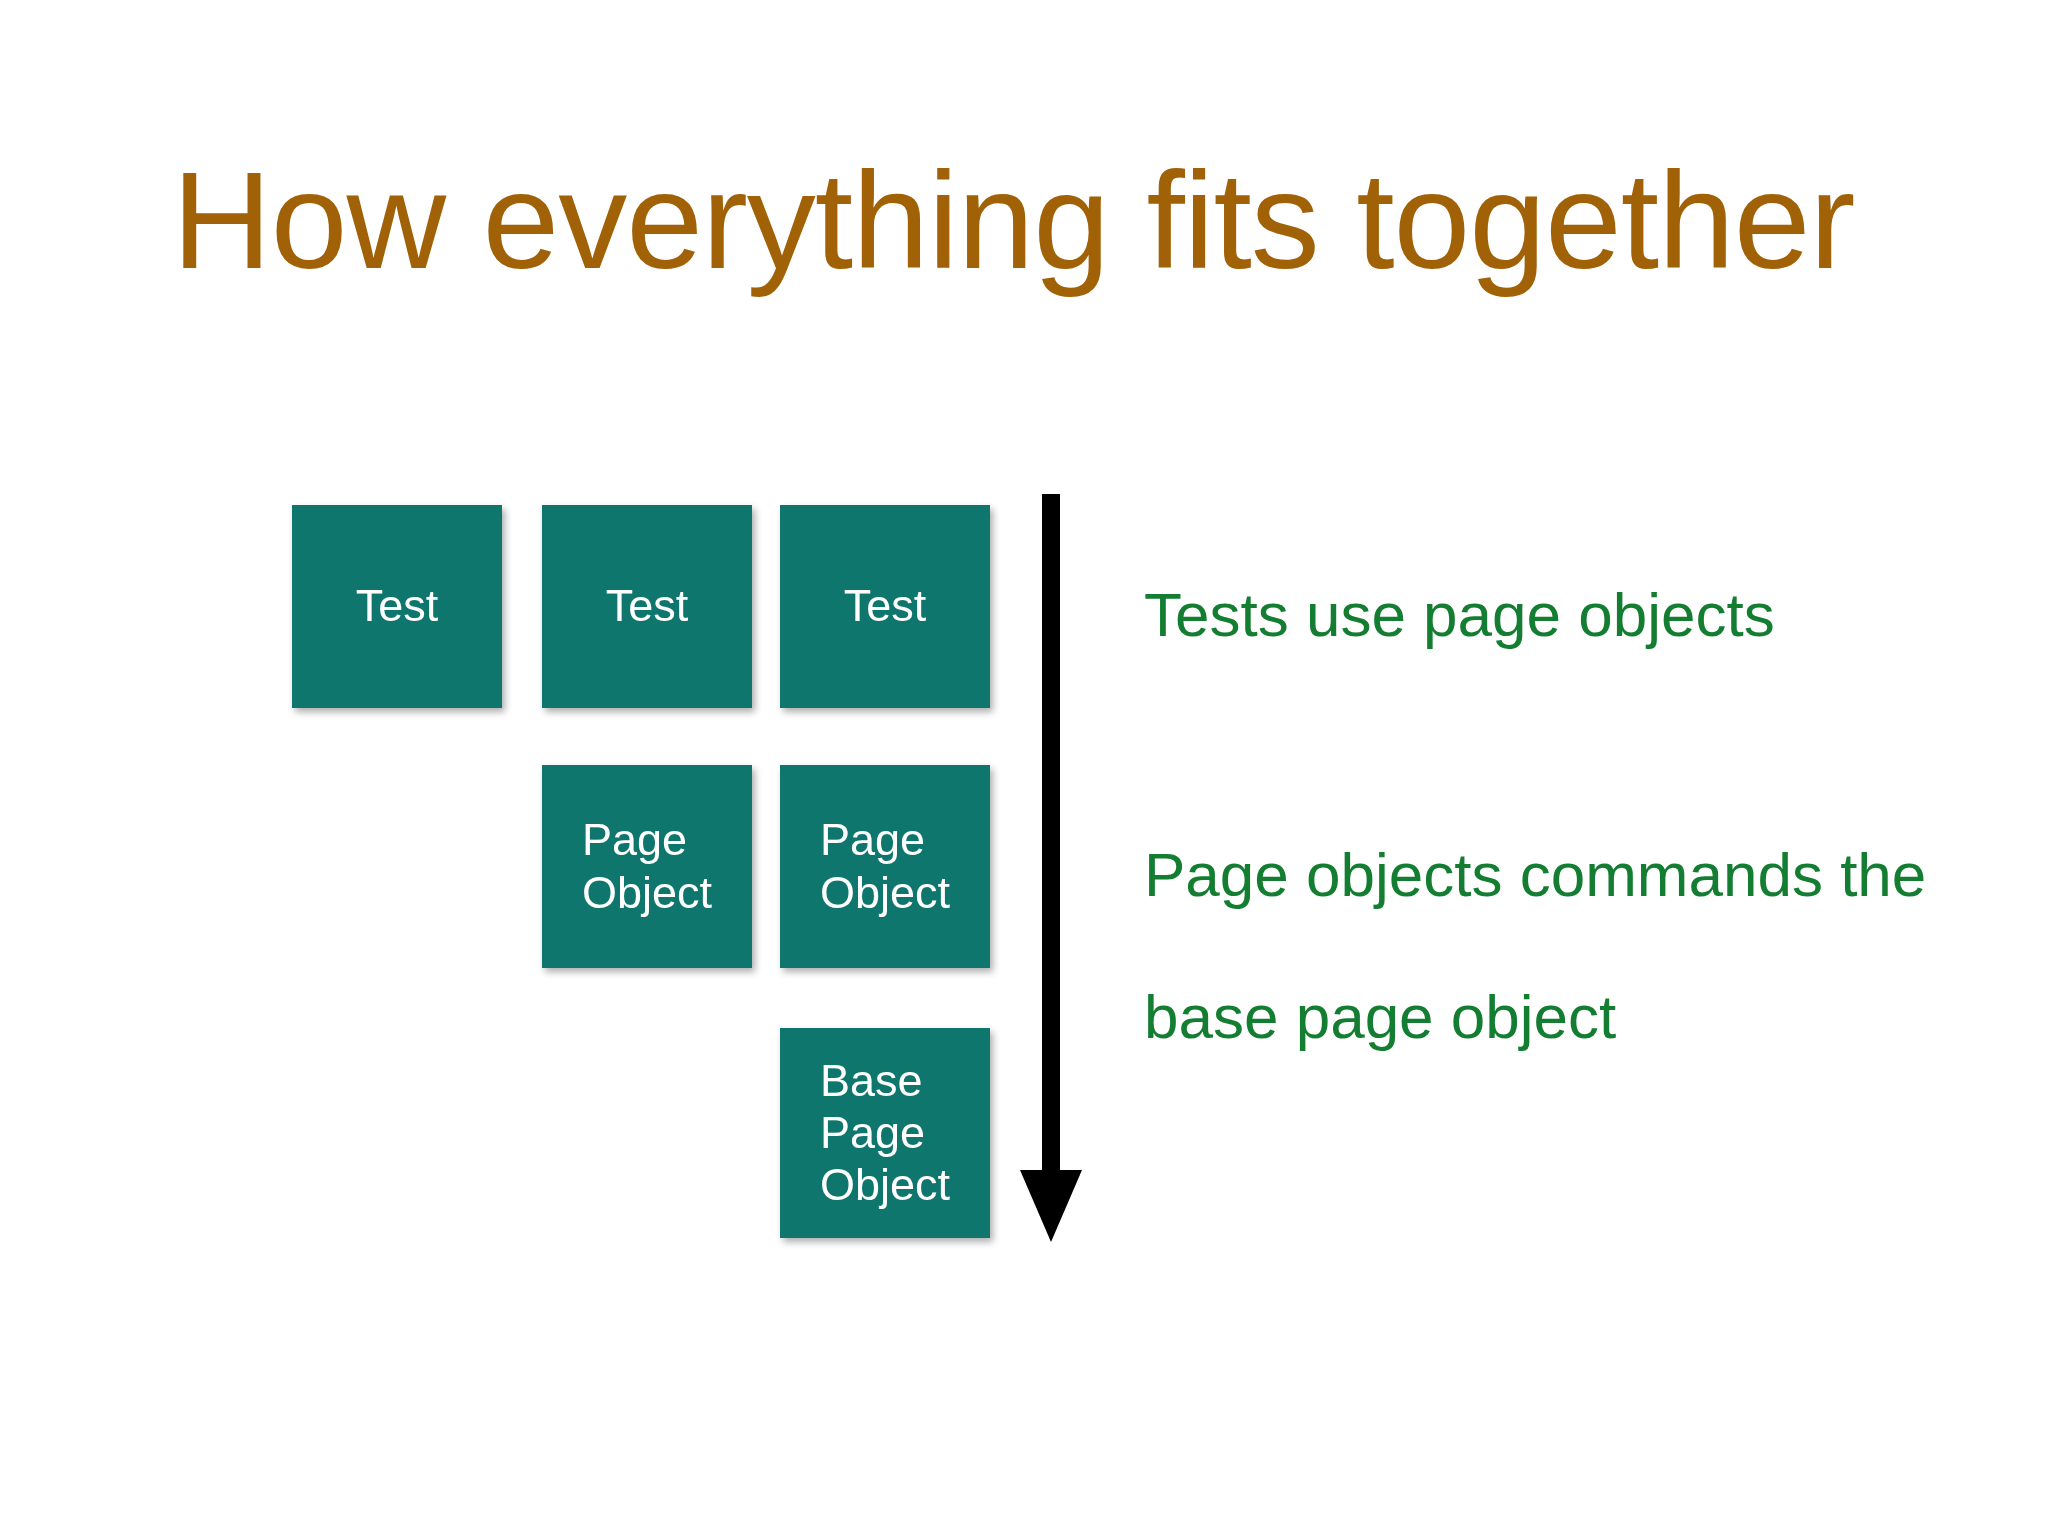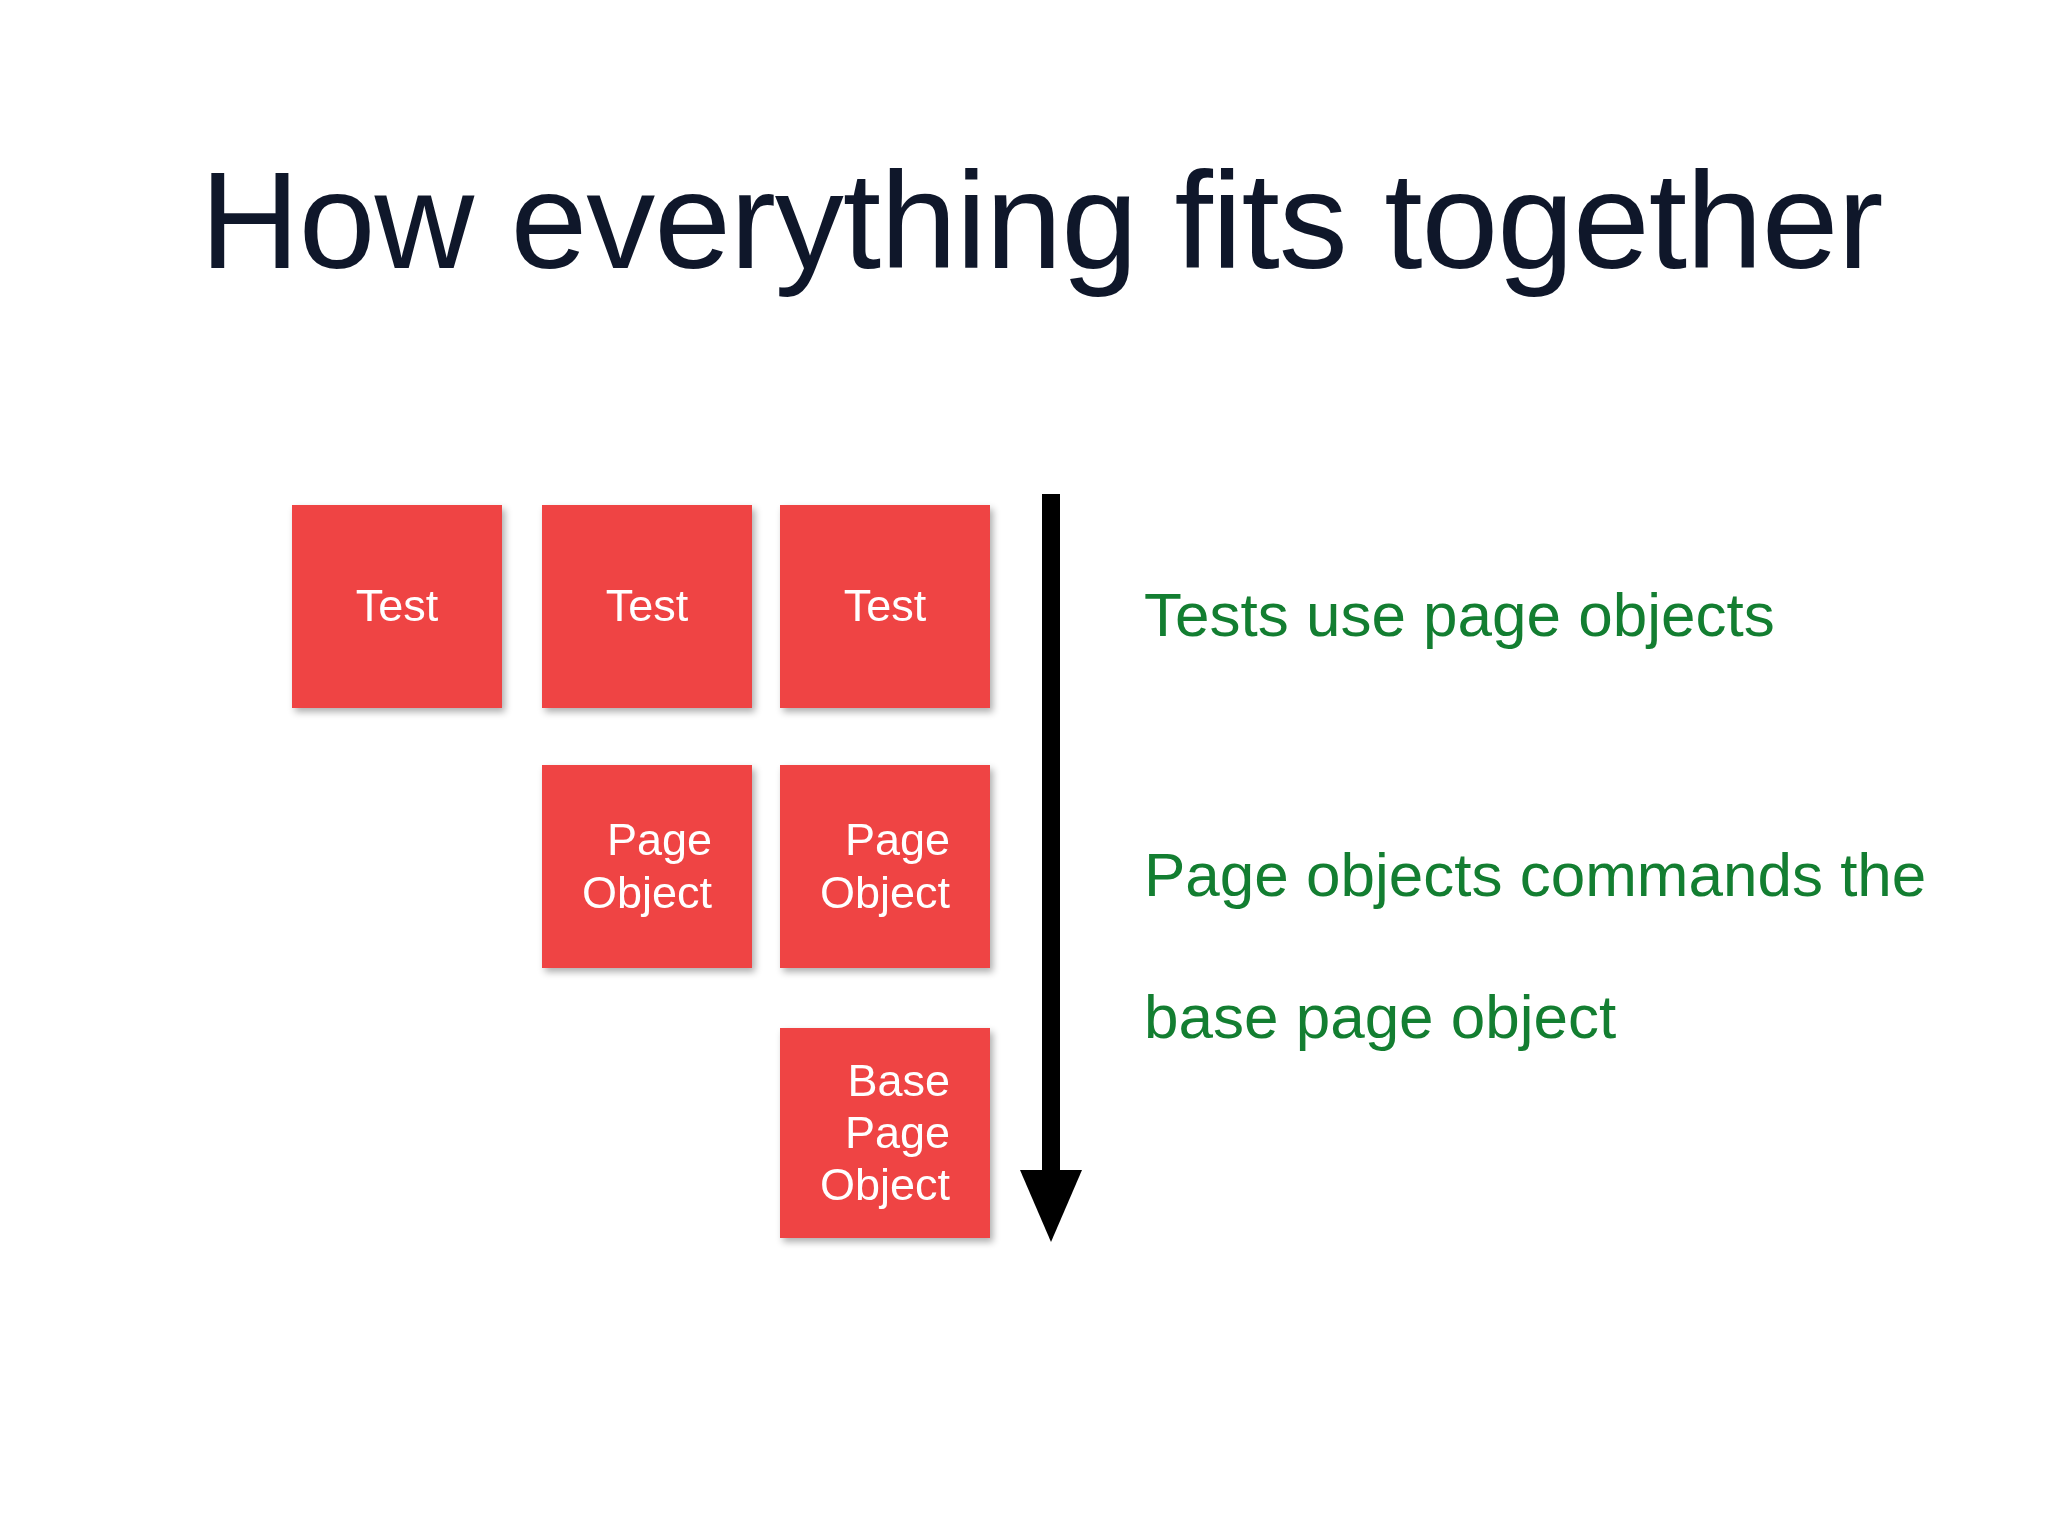--- a/index.html
+++ b/index.html
@@ -24,35 +24,34 @@
   }
 
   
   .slide-title {
     position: absolute;
     left: 172px;
     top: 140px;
     font-size: 138px;
     line-height: 1.16;
     font-weight: 300;
-    color: #0f172a;
+    color: #a16207;
     letter-spacing: -1px;
     white-space: nowrap;
-    margin-left: 28px;
   }
 
   
   .box {
     position: absolute;
-    background: #ef4444;
+    background: #0f766e;
     color: #ffffff;
     display: flex;
     align-items: center;
     justify-content: center;
-    text-align: right;
+    text-align: left;
     font-size: 45px;
     line-height: 1.16;
     font-weight: 300;
     box-shadow: 3px 4px 7px rgba(0,0,0,0.32);
     box-sizing: border-box;
     padding: 2px 10px;
     white-space: pre-line;
   }
 
   

